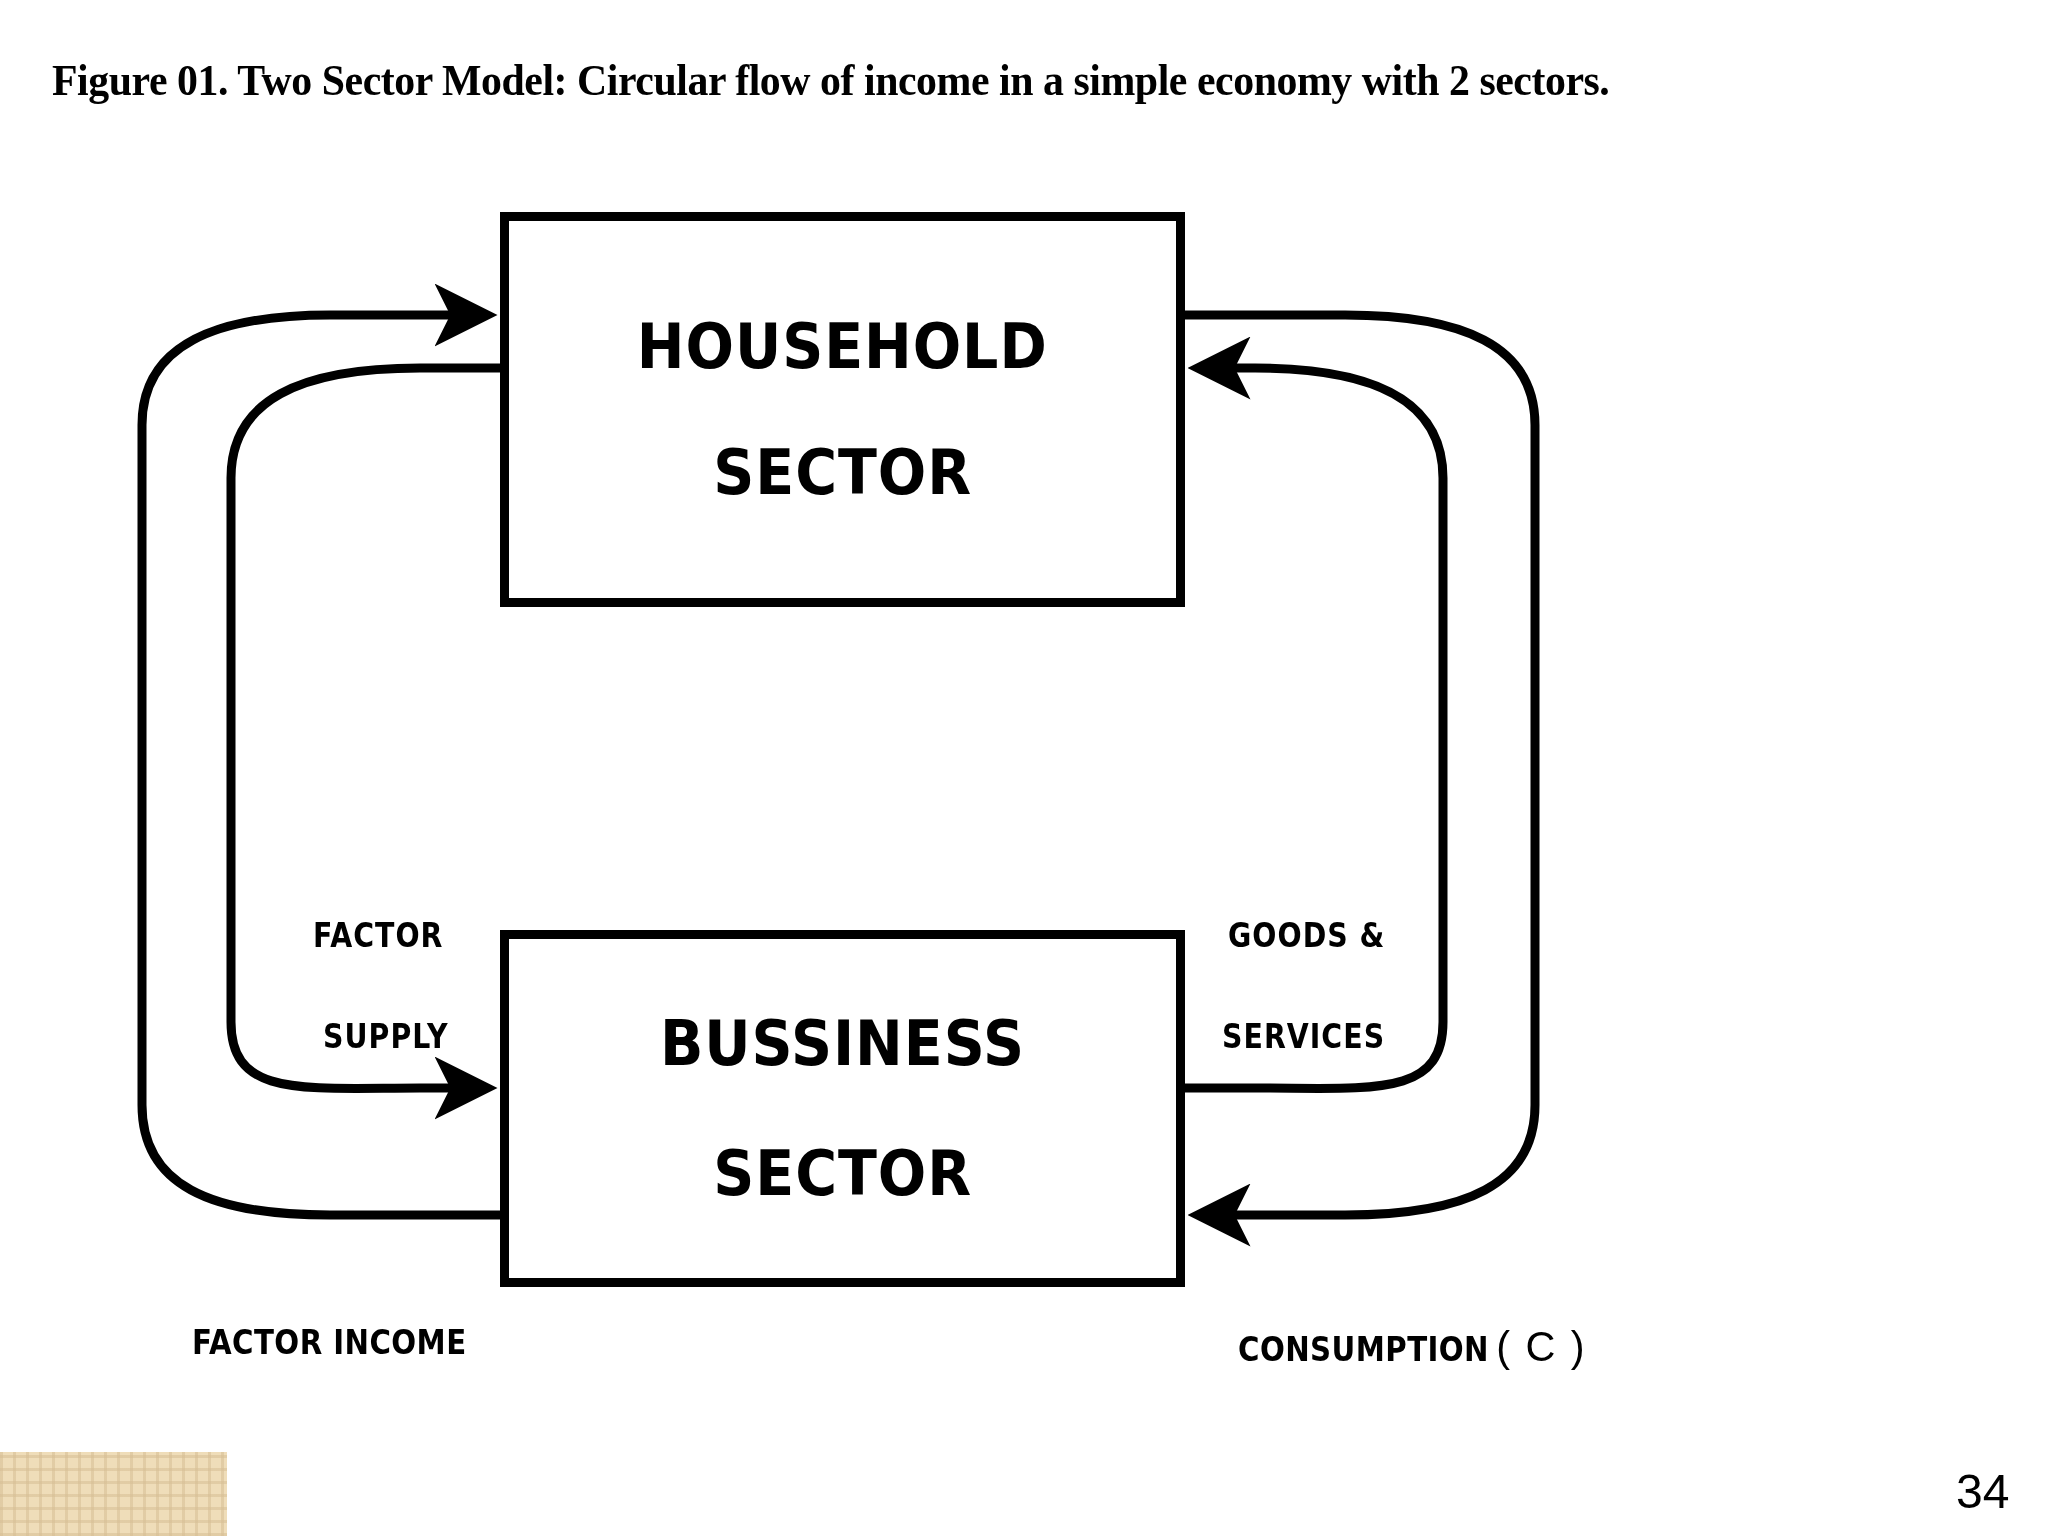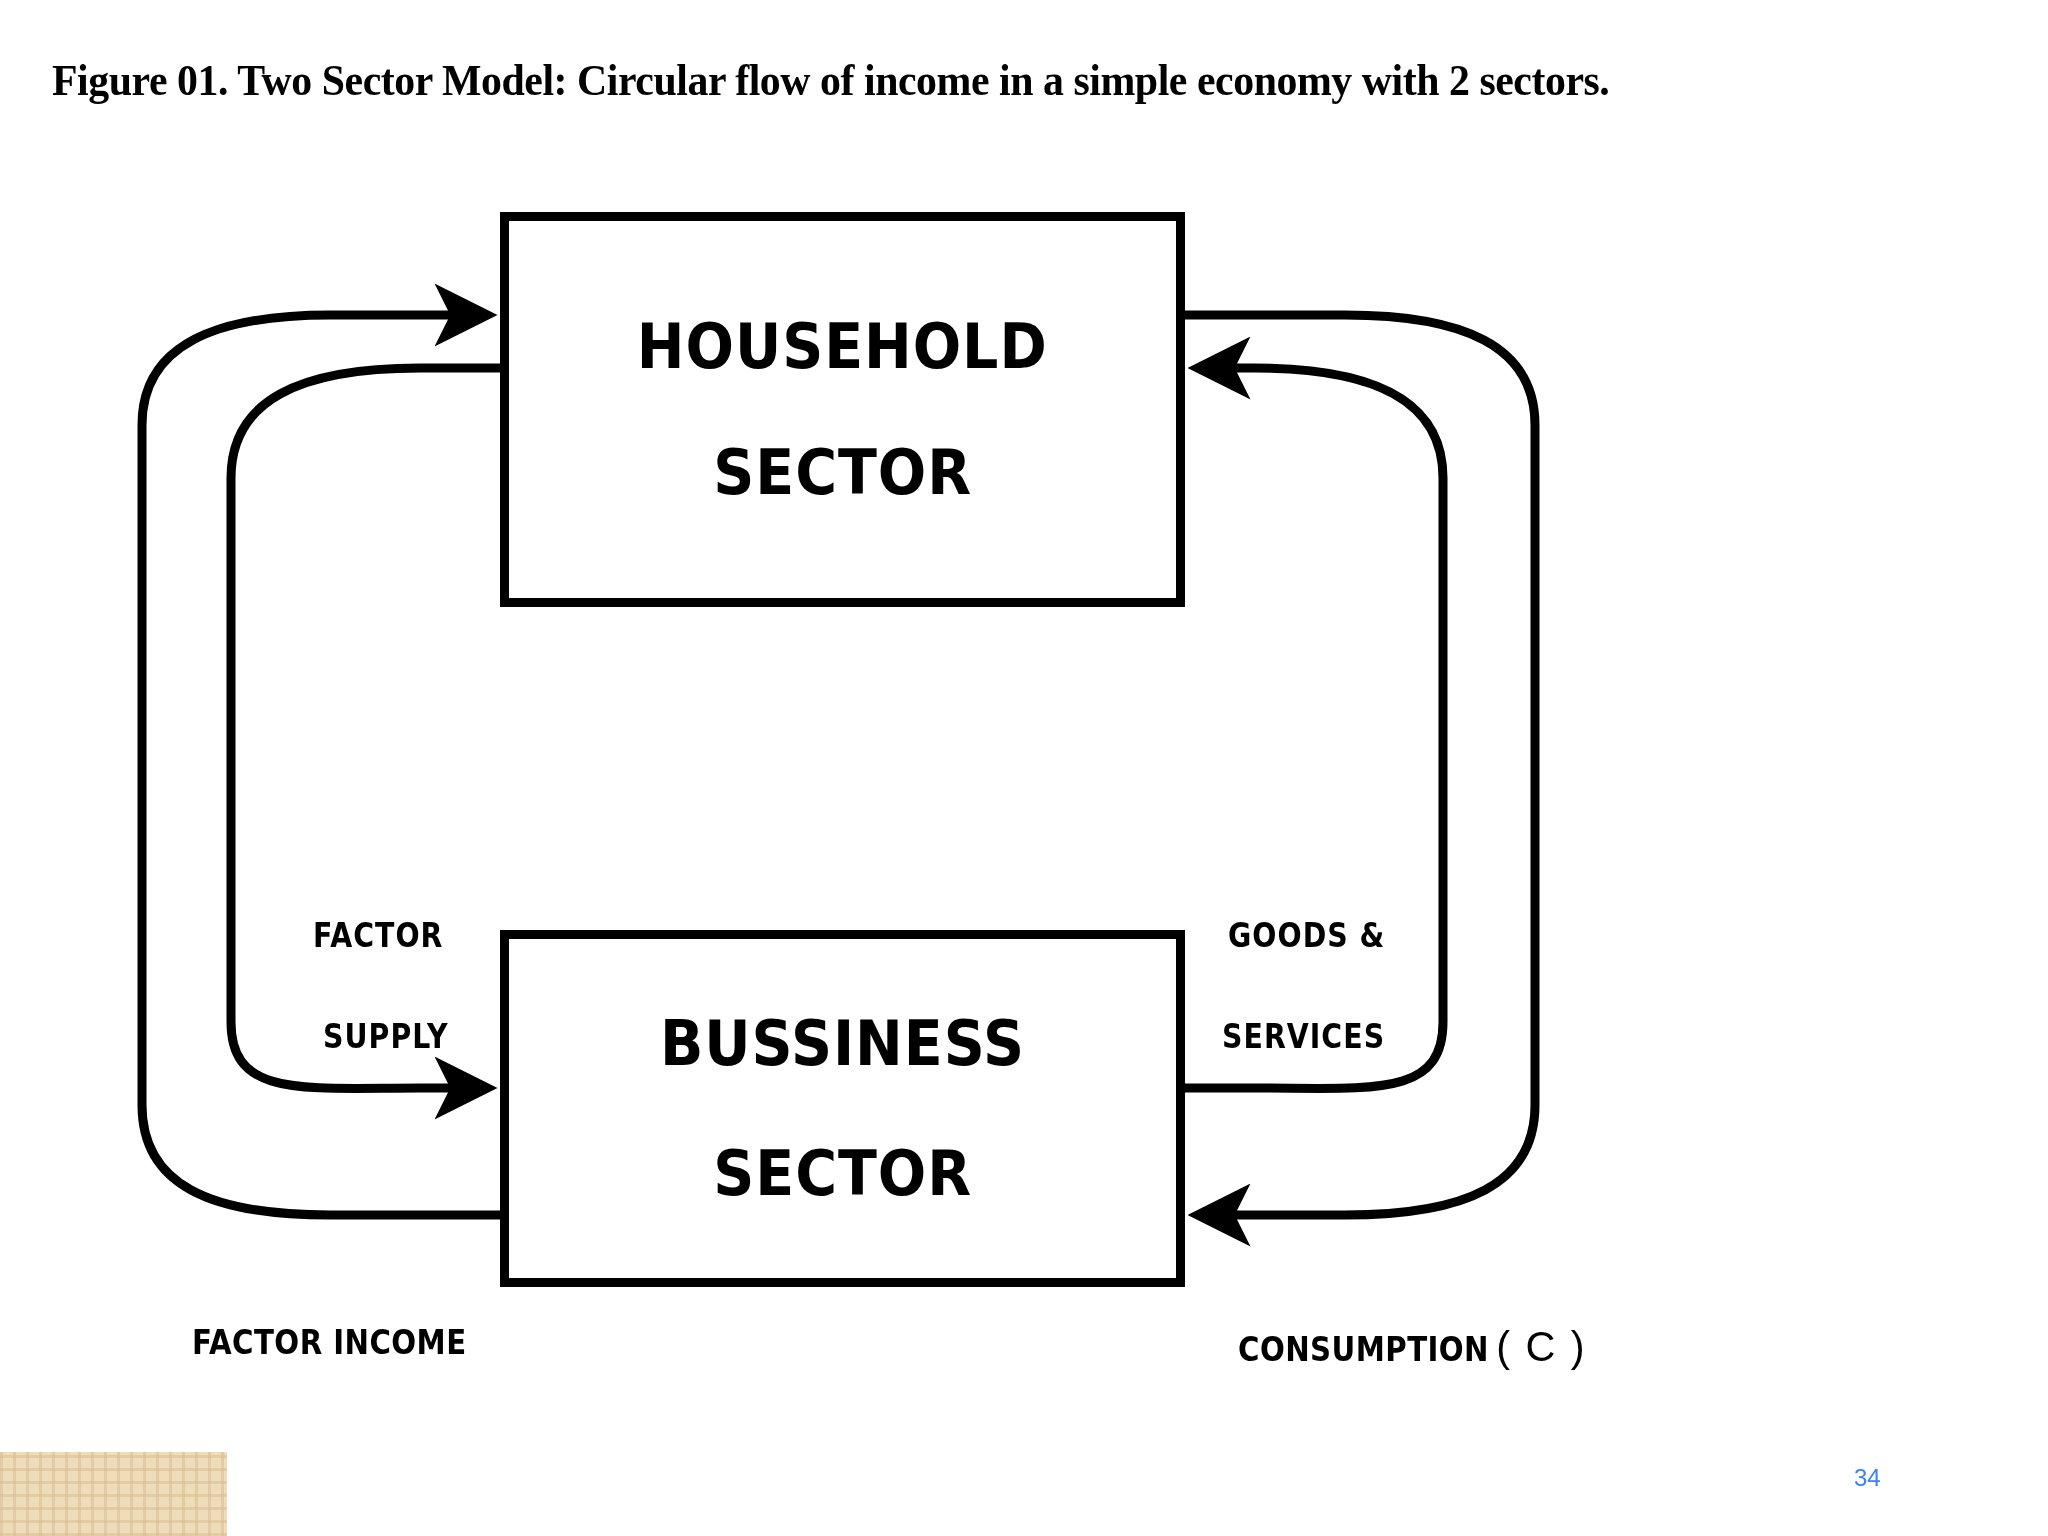--- a/index.html
+++ b/index.html
@@ -130,25 +130,25 @@
     top: 1452px;
     width: 227px;
     height: 84px;
     background-color: #efddb9;
     background-image:
       repeating-linear-gradient(0deg,   rgba(214,190,148,0.55) 0 3px, rgba(0,0,0,0) 3px 13px),
       repeating-linear-gradient(90deg,  rgba(214,190,148,0.55) 0 3px, rgba(0,0,0,0) 3px 13px);
   }
   #page-number {
     position: absolute;
-    left: 1854px;
+    left: 1956px;
     top: 1464px;
     font-family: "Liberation Sans", sans-serif;
-    font-size: 24px;
-    color: #3b82f6;
+    font-size: 48px;
+    color: #000000;
   }
 </style>
 </head>
 <body>
 
 <div id="page">
 
   <div id="figure-title">Figure 01. Two Sector Model: Circular flow of income in a simple economy with 2 sectors.</div>
 
   <svg id="diagram-svg" viewBox="0 0 2048 1536" xmlns="http://www.w3.org/2000/svg">

